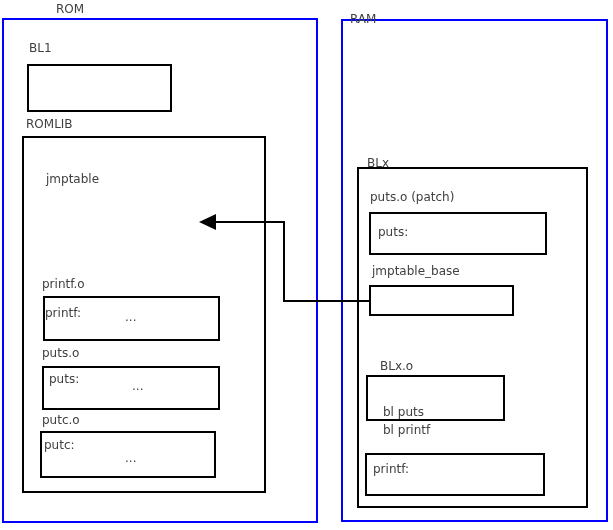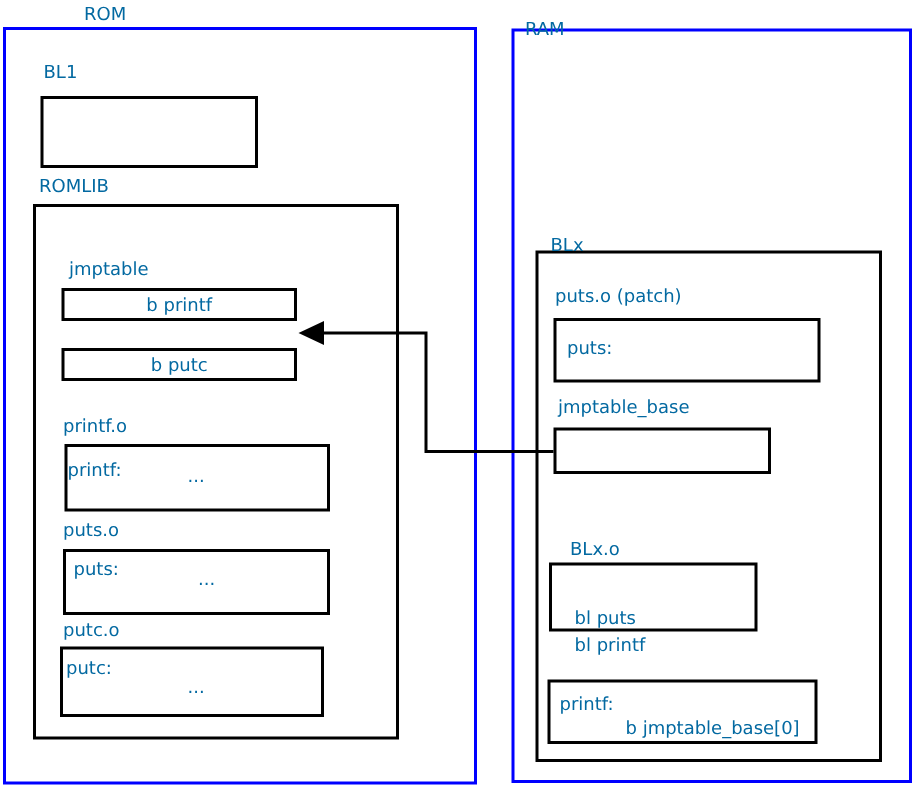--- a/index.html
+++ b/index.html
@@ -3,21 +3,21 @@
 <meta charset="utf-8">
 <style>
   html, body { margin: 0; padding: 0; background: #ffffff; }
   #canvas {
     position: relative;
     width: 613px;
     height: 530px;
     background: #ffffff;
     font-family: "DejaVu Sans", "Liberation Sans", sans-serif;
     font-size: 12px;
-    color: #0369a1;
+    color: #404040;
     overflow: hidden;
   }
   .lbl {
     position: absolute;
     white-space: nowrap;
     line-height: 14px;
   }
   .frame {
     position: absolute;
     border: 2px solid #0000ff;
@@ -64,22 +64,20 @@
   <div class="lbl" style="left:56px; top:2px;">ROM</div>
   <div class="frame box-layer" style="left:2px; top:18px; width:316px; height:505px;"></div>
 
   <div class="lbl" style="left:29px; top:41px;">BL1</div>
   <div class="bbox box-layer" style="left:27px; top:64px; width:145px; height:48px;"></div>
 
   <div class="lbl" style="left:26px; top:117px;">ROMLIB</div>
   <div class="bbox box-layer" style="left:22px; top:136px; width:244px; height:357px;"></div>
 
   <div class="lbl" style="left:46px; top:172px;">jmptable</div>
-  <div class="jrow box-layer" style="top:192px;">b printf</div>
-  <div class="jrow box-layer" style="top:232px;">b putc</div>
 
   <div class="lbl" style="left:42px; top:277px;">printf.o</div>
   <div class="bbox box-layer" style="left:43px; top:296px; width:177px; height:45px;">
     <span class="inner" style="left:0px; top:8px;">printf:</span>
     <span class="inner" style="left:80px; top:12px;">...</span>
   </div>
 
   <div class="lbl" style="left:42px; top:346px;">puts.o</div>
   <div class="bbox box-layer" style="left:42px; top:366px; width:178px; height:44px;">
     <span class="inner" style="left:5px; top:4px;">puts:</span>
@@ -107,21 +105,20 @@
   <div class="bbox box-layer" style="left:369px; top:285px; width:145px; height:31px;"></div>
 
   <div class="lbl" style="left:380px; top:359px;">BLx.o</div>
   <div class="bbox box-layer" style="left:366px; top:375px; width:139px; height:46px;">
     <span class="inner" style="left:15px; top:14px;margin-top:32px;">bl printf</span>
     <span class="inner" style="left:15px; top:28px;">bl puts</span>
   </div>
 
   <div class="bbox box-layer" style="left:365px; top:453px; width:180px; height:43px;">
     <span class="inner" style="left:6px; top:7px;">printf:</span>
-    <span class="inner" style="left:50px; top:23px;">b jmptable_base[0]</span>
   </div>
 
   <svg id="arrow-overlay" width="613" height="530">
     <path d="M 369 301 L 284 301 L 284 222 L 214 222" stroke="#000000" stroke-width="2" fill="none"></path>
     <polygon points="199,222 216,214 216,230" fill="#000000"></polygon>
   </svg>
 
 </div>
 
 </body></html>

